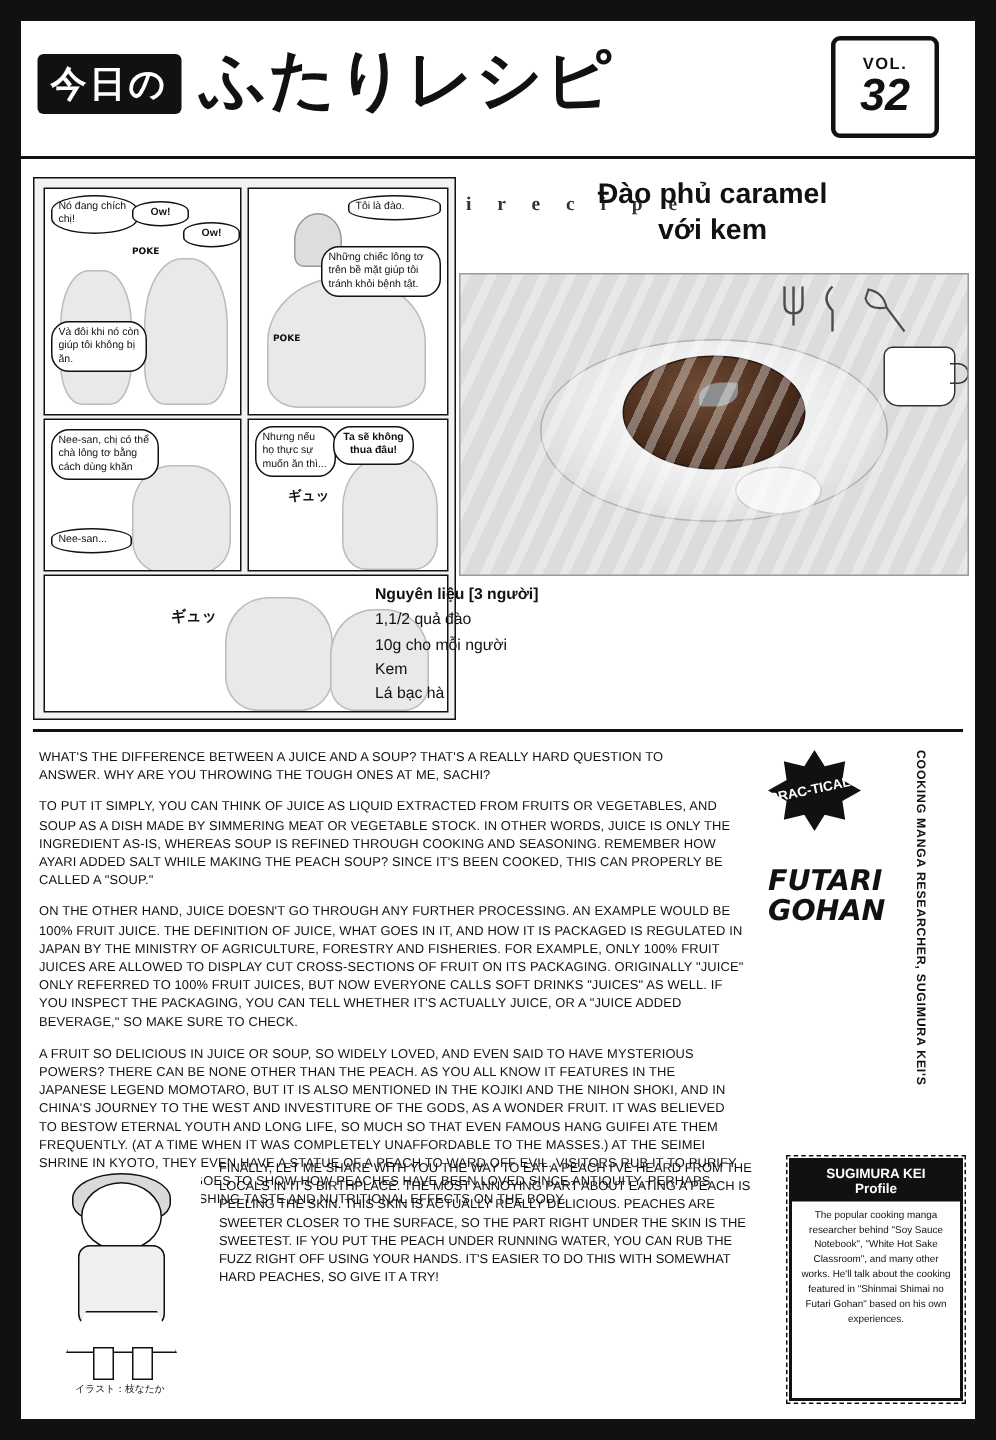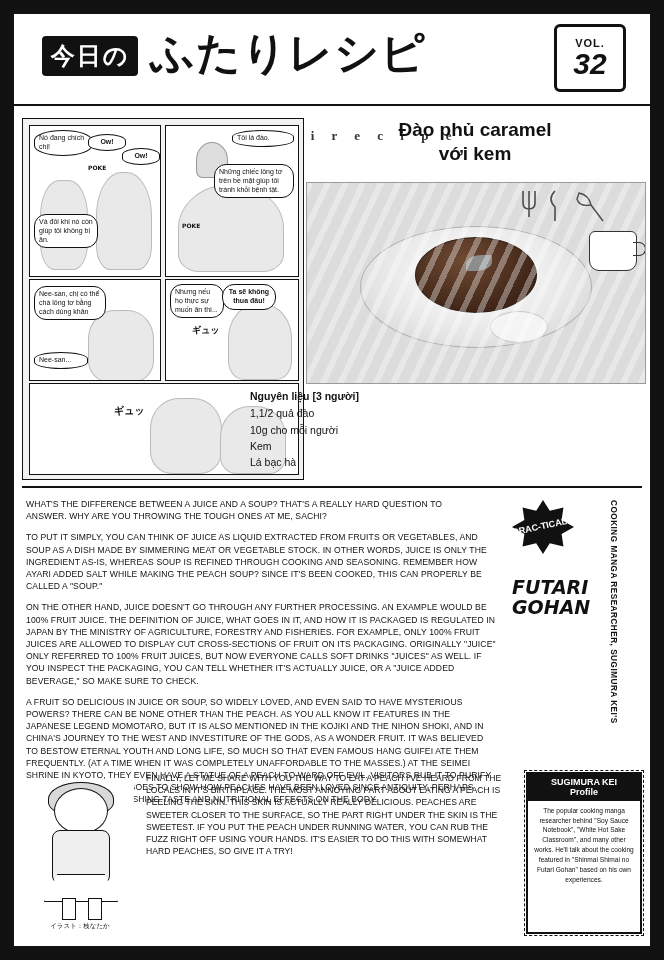--- a/index.html
+++ b/index.html
@@ -19,27 +19,27 @@
   .frame-bottom{position:absolute;left:0;bottom:0;width:664px;height:14px;background:#111;}
   .frame-left{position:absolute;left:0;top:0;width:14px;height:960px;background:#111;}
   .frame-right{position:absolute;right:0;top:0;width:14px;height:960px;background:#111;}
 
   
   .masthead{
     position:absolute;left:14px;top:14px;width:636px;height:92px;
     background:#fff;
   }
   .mh-kyou{
-    position:absolute;left:28px;top:22px;width:96px;height:40px;
+    position:absolute;left:11px;top:22px;width:96px;height:40px;
     background:#111;color:#fff;border-radius:4px;
     display:flex;align-items:center;justify-content:center;
     font-family:"DejaVu Sans", sans-serif;font-weight:bold;font-size:24px;letter-spacing:2px;
   }
   .mh-title{
-    position:absolute;left:136px;top:8px;width:380px;height:62px;
+    position:absolute;left:119px;top:8px;width:380px;height:62px;
     display:flex;align-items:center;
     font-family:Liberation Sans, sans-serif;
     font-weight:bold;font-size:44px;letter-spacing:1px;color:#111;
     -webkit-text-stroke:0px #111;
     white-space:nowrap;
   }
   .mh-vol{
     position:absolute;right:24px;top:10px;width:66px;height:62px;
     border:3px solid #111;border-radius:6px;
     display:flex;flex-direction:column;align-items:center;justify-content:center;

